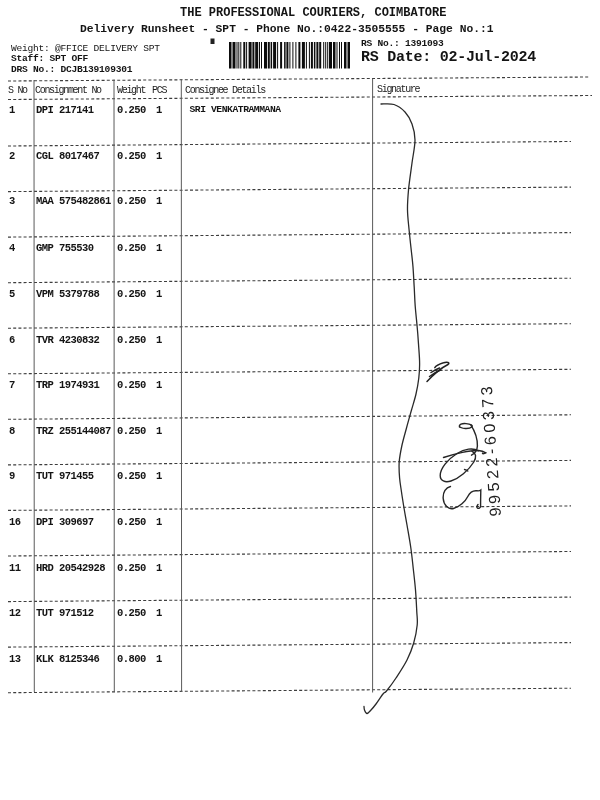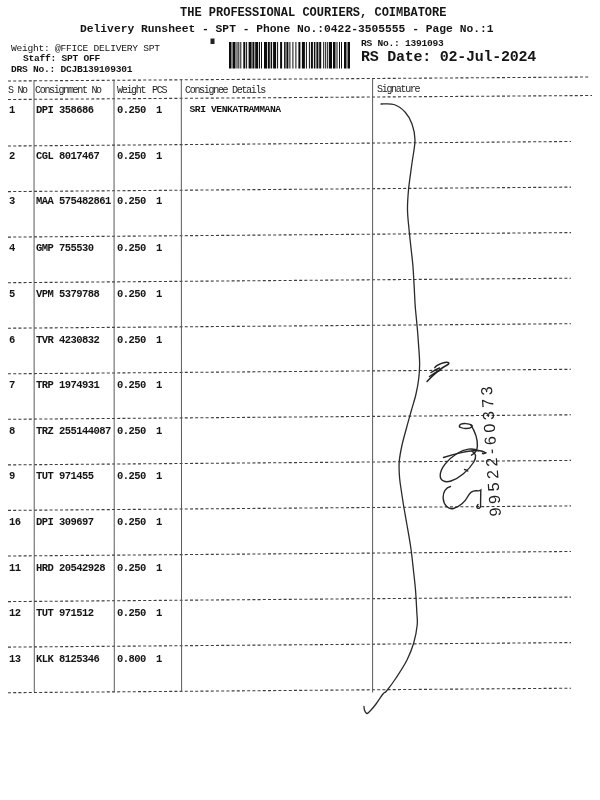--- a/index.html
+++ b/index.html
@@ -11,21 +11,21 @@
 .hd{font-size:10px;letter-spacing:-1.3px;color:#1b1b1b}
 </style></head>
 <body>
 
 <div class="t b" style="left:180px;top:7px;font-size:12px">THE PROFESSIONAL COURIERS, COIMBATORE</div>
 
 <div class="t b" style="left:80px;top:23.5px;font-size:11.3px">Delivery Runsheet - SPT - Phone No.:0422-3505555 - Page No.:1</div>
 
 <div class="t" style="left:11px;top:43.6px;font-size:9.6px;letter-spacing:-0.25px">Weight: @FFICE DELIVERY SPT</div>
 
-<div class="t b" style="left:23px;top:54.2px;font-size:9.6px;letter-spacing:-0.25px">Staff: SPT OFF</div>
+<div class="t b" style="left:11px;top:54.2px;font-size:9.6px;letter-spacing:-0.25px">Staff: SPT OFF</div>
 
 <div class="t b" style="left:11px;top:64.6px;font-size:9.6px;letter-spacing:-0.25px">DRS No.: DCJB139109301</div>
 
 <div class="t b" style="left:361px;top:39.4px;font-size:9.6px;letter-spacing:-0.25px">RS No.: 1391093</div>
 
 <div class="t b" style="left:361px;top:50px;font-size:15px;letter-spacing:-0.25px">RS Date: 02-Jul-2024</div>
 
 <div class="t hd" style="left:8px;top:85.6px">S No</div>
 
 <div class="t hd" style="left:35px;top:85.6px">Consignment No</div>
@@ -33,21 +33,21 @@
 <div class="t hd" style="left:117px;top:85.6px">Weight</div>
 
 <div class="t hd" style="left:152px;top:85.6px">PCS</div>
 
 <div class="t hd" style="left:185px;top:85.6px">Consignee Details</div>
 
 <div class="t hd" style="left:377px;top:84.6px">Signature</div>
 
 <div class="row" style="top:104px">
     <span class="sno">1</span>
-    <span class="cons">DPI 358686</span>
+    <span class="cons">DPI 217141</span>
     <span class="wt">0.250</span>
     <span class="pcs">1</span>
     <span class="cd">SRI VENKATRAMMANA</span>
   </div>
 
 <div class="row" style="top:150px">
     <span class="sno">2</span>
     <span class="cons">CGL 8017467</span>
     <span class="wt">0.250</span>
     <span class="pcs">1</span>

